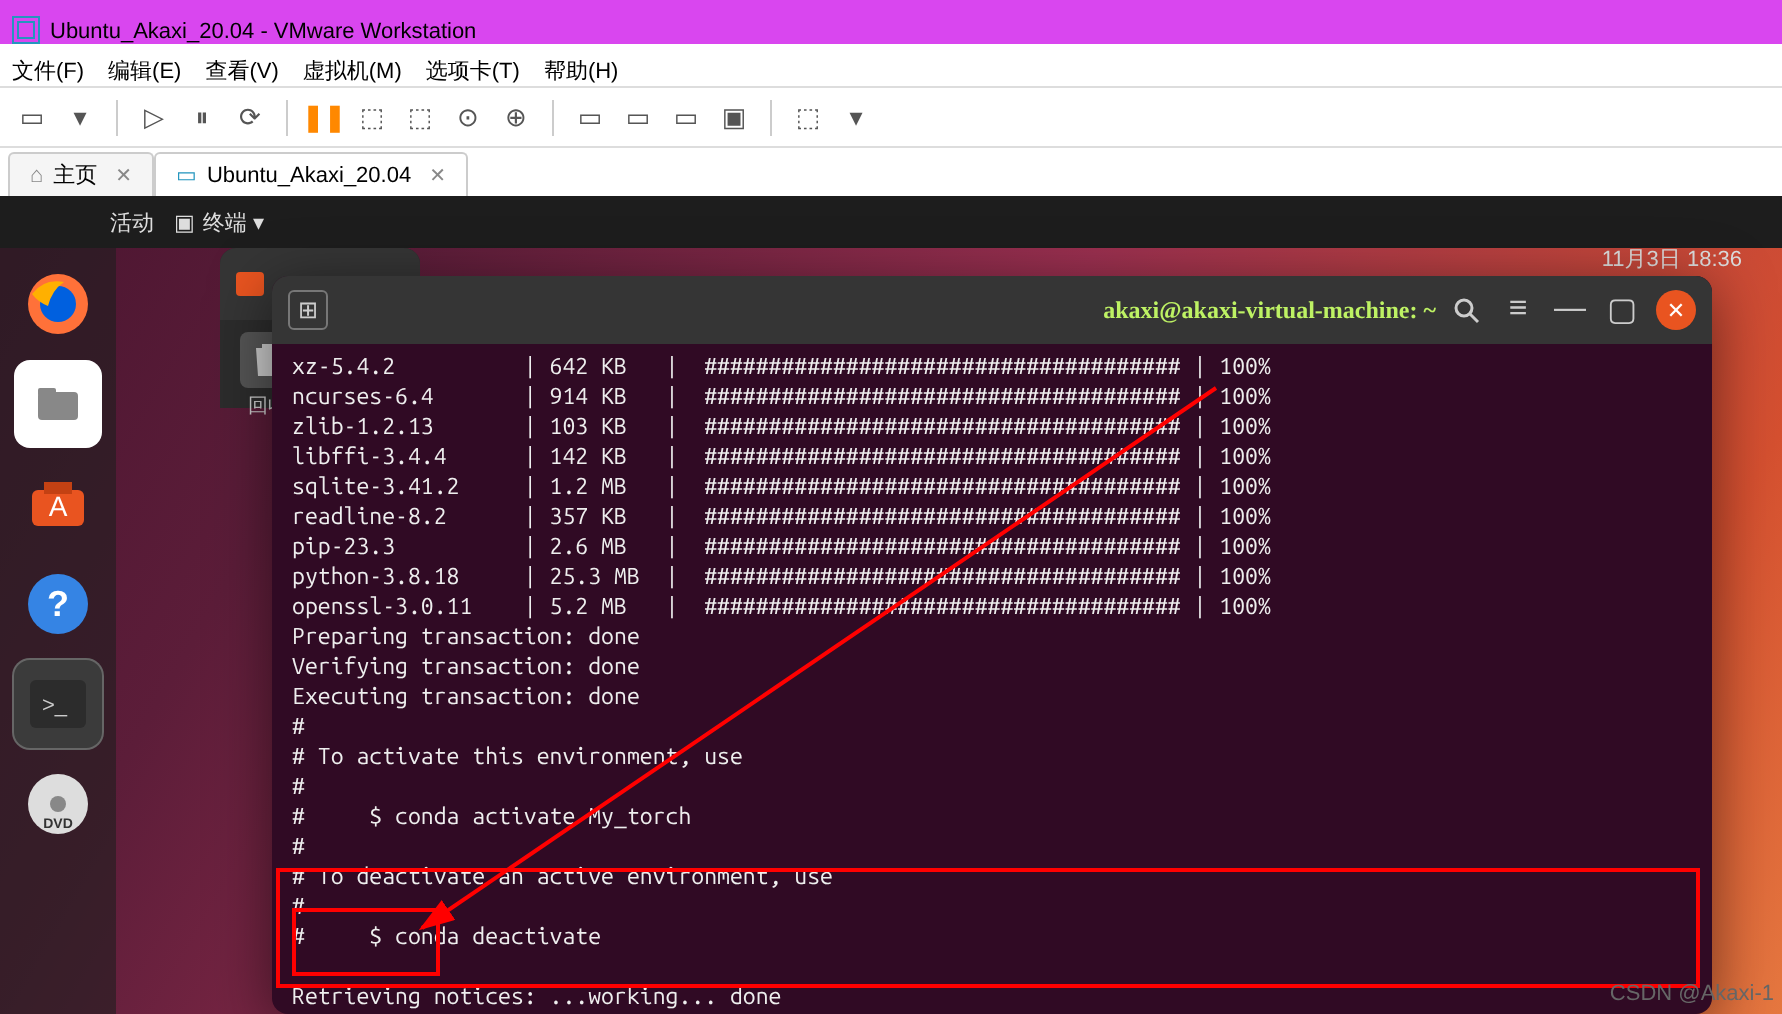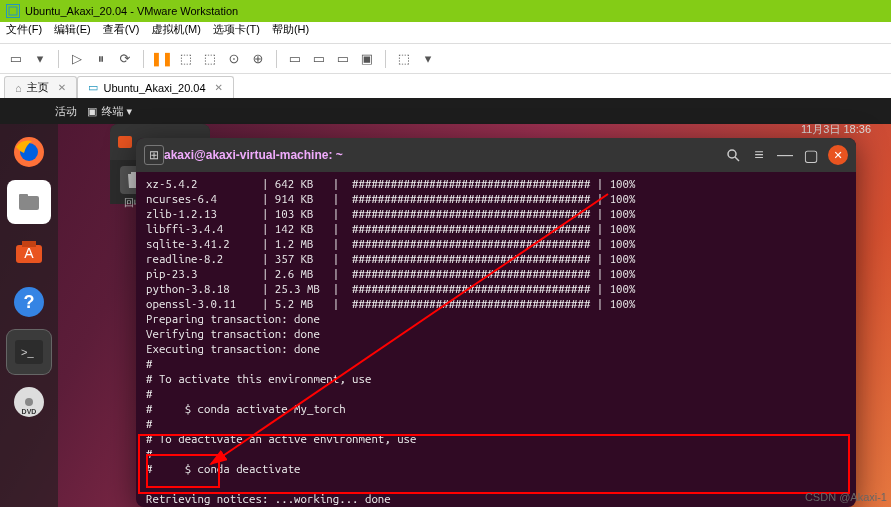--- a/index.html
+++ b/index.html
@@ -1,24 +1,24 @@
 <!DOCTYPE html>
 <html><head>
 <meta charset="utf-8">
 <style>
 * { margin: 0; padding: 0; box-sizing: border-box; font-family: "Microsoft YaHei", Arial, sans-serif; }
 body { width: 891px; height: 507px; background: #fff; overflow: hidden; position: relative; }
 
 
-.vm-title { height: 22px; display: flex; align-items: center; padding: 0 6px; font-size: 11px; background: #84cc16; }
+.vm-title { height: 22px; display: flex; align-items: flex-end; padding: 0 6px; font-size: 11px; background: #d946ef; }
 .vm-title .icon-box { width: 14px; height: 14px; border: 1px solid #2596be; margin-right: 5px; display: flex; align-items: center; justify-content: center; }
 .vm-title .icon-box svg { width: 10px; height: 10px; }
 
 
-.menu-bar { height: 22px; display: flex; align-items: flex-start; padding: 0 6px; font-size: 11px; gap: 12px; border-bottom: 1px solid #ddd; }
+.menu-bar { height: 22px; display: flex; align-items: flex-end; padding: 0 6px; font-size: 11px; gap: 12px; border-bottom: 1px solid #ddd; }
 .menu-bar span { cursor: pointer; }
 
 
 .toolbar { height: 30px; display: flex; align-items: center; padding: 2px 6px; gap: 4px; border-bottom: 1px solid #ddd; }
 .toolbar .tb { width: 20px; height: 20px; display: flex; align-items: center; justify-content: center; font-size: 13px; color: #555; cursor: pointer; }
 .toolbar .sep { width: 1px; height: 18px; background: #ccc; margin: 0 4px; }
 .toolbar .pause { color: #ff8800; font-weight: bold; }
 
 
 .tabs { height: 24px; display: flex; align-items: flex-end; padding: 0 4px; background: #fff; }
@@ -47,21 +47,21 @@
 .folder-win .fold-ico { width:14px; height:12px; background:#e95420; border-radius:2px; margin-right:6px;}
 .folder-win .fold-body { padding: 6px 8px; }
 .folder-win .fold-item { width: 32px; display: flex; flex-direction: column; align-items: center; gap: 2px; }
 .folder-win .trash { width: 28px; height: 28px; border-radius: 4px; background: #555; display: flex; align-items: center; justify-content: center; }
 .folder-win .label { font-size: 10px; color: #ccc; }
 
 
 .termwin { position: absolute; left: 136px; top: 40px; width: 720px; height: 369px; background: #300a24; border-radius: 8px; box-shadow: 0 6px 30px rgba(0,0,0,.5); overflow: hidden; }
 .termbar { height: 34px; background: #353535; display: flex; align-items: center; padding: 0 8px; }
 .termbar .newtab { width: 20px; height: 20px; border: 1px solid #777; border-radius: 3px; display: flex; align-items: center; justify-content: center; color: #ccc; font-size: 12px; }
-.termbar .ttitle { flex: 1; text-align: left; color: #f0abfc; font-size: 12px; font-weight: bold; }
+.termbar .ttitle { flex: 1; text-align: right; color: #bef264; font-size: 12px; font-weight: bold; font-family: Liberation Serif, serif; }
 .termbar .ticon { width: 22px; height: 22px; display: flex; align-items: center; justify-content: center; color: #ccc; margin-left: 4px; }
 .termbar .wclose { width: 20px; height: 20px; border-radius: 50%; background: #e95420; display: flex; align-items: center; justify-content: center; color: #fff; font-size: 11px; margin-left: 6px; }
 
 
 .termbody { padding: 4px 10px; font-family: "Ubuntu Mono", "Consolas", monospace; font-size: 11.5px; color: #eee; line-height: 15px; white-space: pre; position: relative; }
 
 
 .redbox { position: absolute; border: 2px solid #ff0000; pointer-events: none; }
 .arrow-svg { position: absolute; left: 0; top: 0; pointer-events: none; }
 

